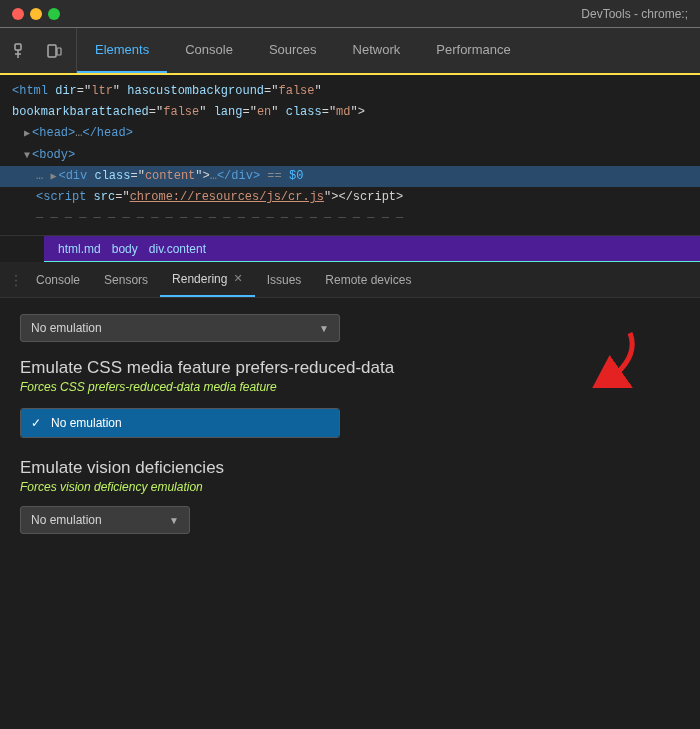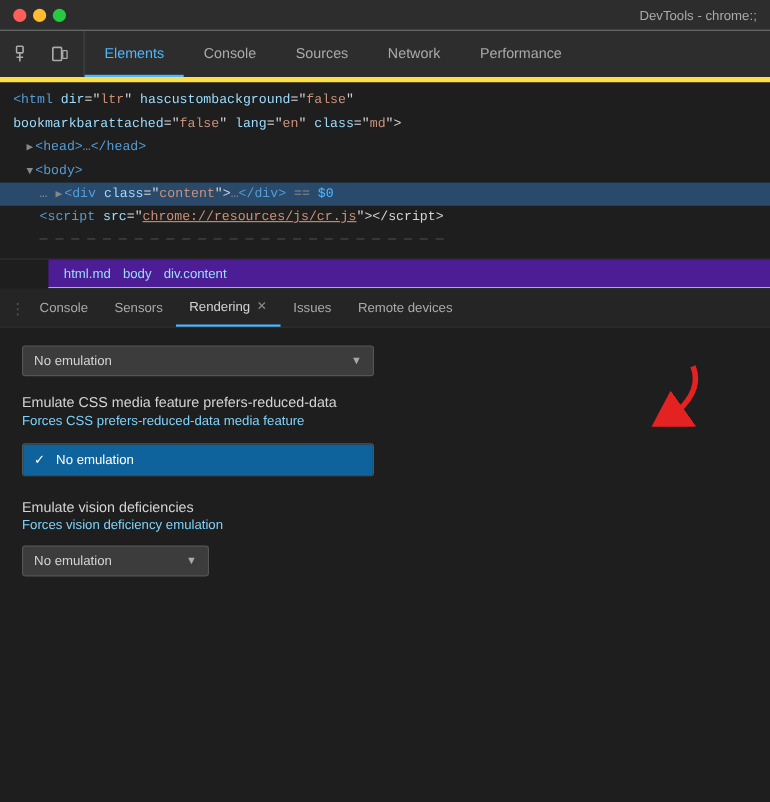--- a/index.html
+++ b/index.html
@@ -43,21 +43,21 @@
       color: #aaa;
       font-size: 12px;
     }
 
     
     .toolbar {
       background: #2d2d2d;
       height: 47px;
       display: flex;
       align-items: stretch;
-      border-bottom: 5px solid #fde047;
+      border-bottom: 2px solid #fde047;
     }
     .toolbar-left {
       display: flex;
       align-items: center;
       padding: 0 8px;
       gap: 4px;
       border-right: 1px solid #444;
     }
     .toolbar-icon-btn {
       width: 28px;
@@ -218,26 +218,27 @@
       font-size: 10px;
     }
 
     
     .desc-block {
       margin-bottom: 14px;
       position: relative;
     }
     .desc-title {
       color: #d4d4d4;
-      font-size: 13px;
+      font-size: 17px;
       margin-bottom: 2px;
     }
     .desc-subtitle {
-      color: #7dd3fc;
-      font-size: 12px;
+      color: #bef264;
+      font-size: 12px;
+      font-style: italic;
     }
 
     
     .dropdown-list {
       background: #2d2d2d;
       border: 1px solid #555;
       border-radius: 3px;
       width: 320px;
       overflow: hidden;
       margin-bottom: 20px;

